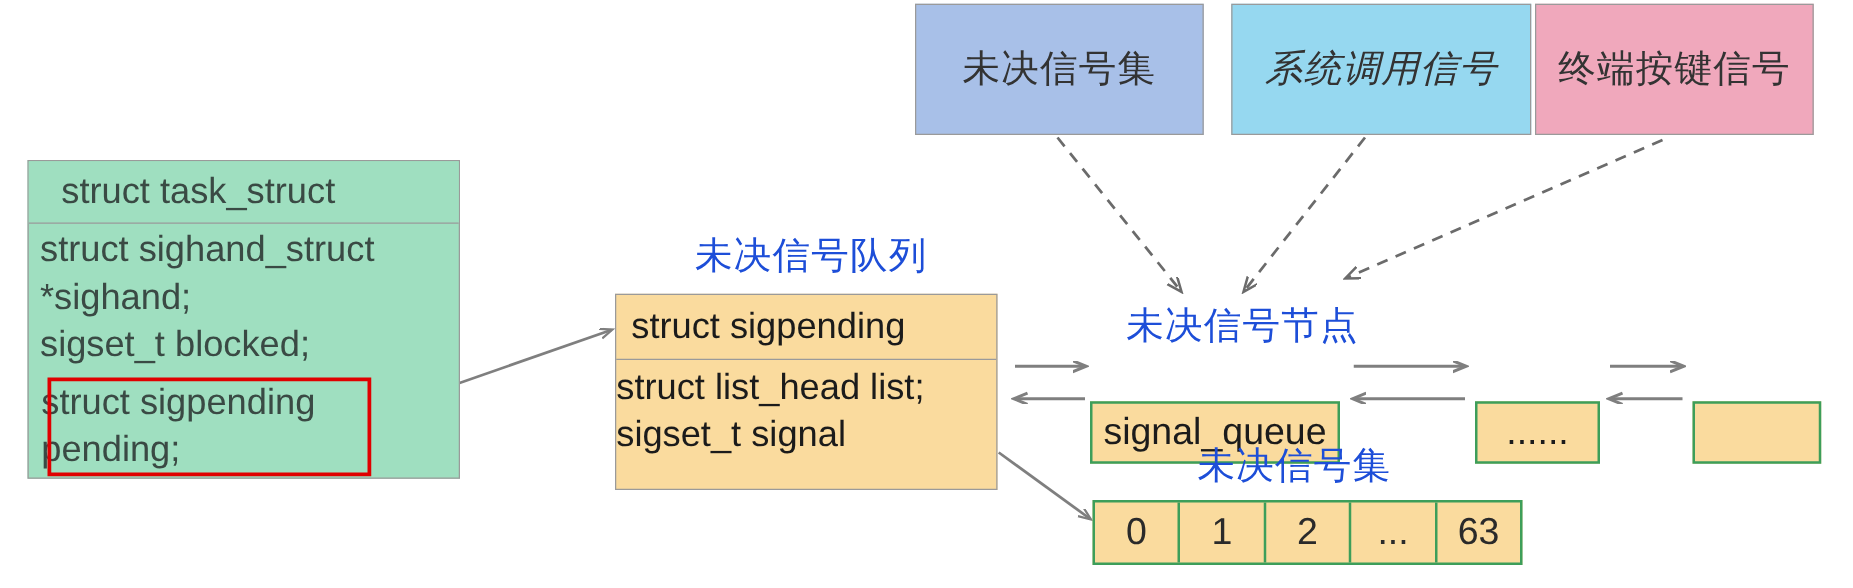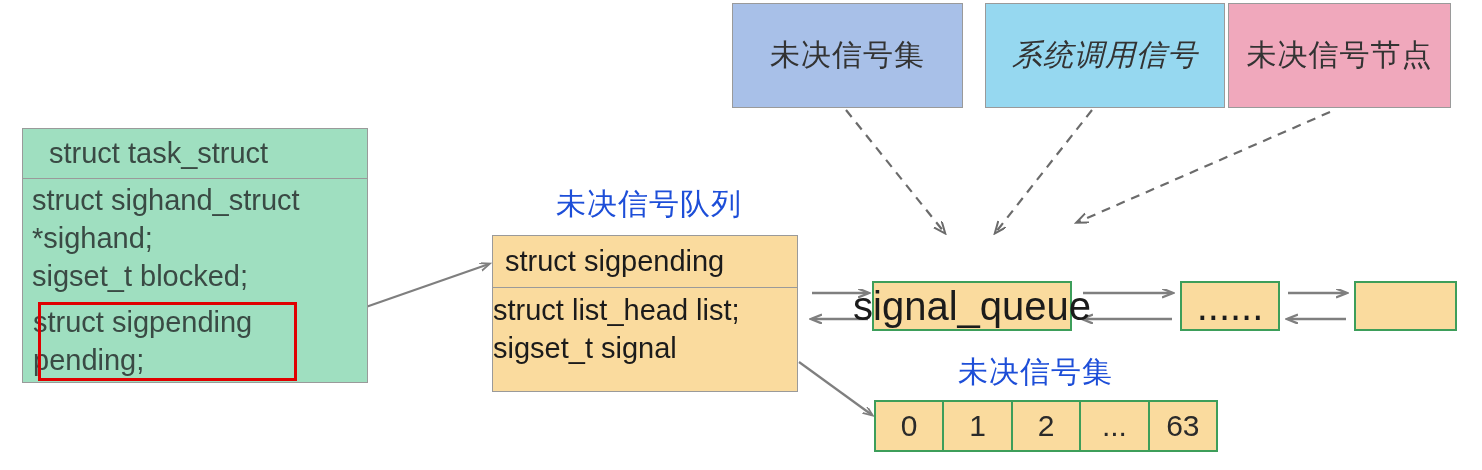--- a/index.html
+++ b/index.html
@@ -91,22 +91,23 @@
   }
 
   
   .nodebox {
     box-sizing: border-box;
     border: 2px solid #3d9e5a;
     background: #fadb9e;
     display: flex;
     align-items: center;
     justify-content: center;
-    font-size: 40px;
+    font-size: 30px;
     color: #1b1b1b;
+    margin-top: 40px;
   }
 
   
   .setrow {
     box-sizing: border-box;
     display: flex;
     border: 2px solid #3d9e5a;
     background: #fadb9e;
   }
   .setcell {
@@ -188,41 +189,42 @@
     <g>
       <path d="M1288,293 L1346,293" fill="none" stroke="#7f7f7f" stroke-width="2.4" marker-end="url(#listArrow)"></path>
       <path d="M1346,319 L1288,319" fill="none" stroke="#7f7f7f" stroke-width="2.4" marker-end="url(#listArrow)"></path>
     </g>
   </svg>
 
   <div class="abs srcbox blue" style="left:732px; top:3px; width:231px; height:105px;">未决信号集</div>
 
   <div class="abs srcbox cyan" style="left:985px; top:3px; width:240px; height:105px;font-style:italic;">系统调用信号</div>
 
-  <div class="abs srcbox pink" style="left:1228px; top:3px; width:223px; height:105px;">未决信号节点</div>
+  <div class="abs srcbox pink" style="left:1228px; top:3px; width:223px; height:105px;">终端按键信号</div>
 
   <div class="abs greenbox" style="left:22px; top:128px; width:346px; height:255px;">
     <div class="green-header" style="height:50px;">struct task_struct</div>
     <div class="green-body" style="height:203px;">struct sighand_struct
 *sighand;
 sigset_t blocked;</div>
   </div>
 
   <div class="abs green-body" style="left:24px; top:303px; width:340px; height:78px; padding-top:0; background:transparent;">struct sigpending
 pending;</div>
   <div class="abs redhl" style="left:38px; top:302px; width:259px; height:79px;"></div>
 
   <div class="abs cnlabel" style="left:556px; top:184px;">未决信号队列</div>
 
   <div class="abs orangebox" style="left:492px; top:235px; width:306px; height:157px;">
     <div class="or-header" style="height:52px;">struct sigpending</div>
     <div class="or-body" style="height:105px;">struct list_head list;
 sigset_t signal</div>
   </div>
 
+  <div class="abs cnlabel" style="left:901px; top:240px;">未决信号节点</div>
 
   <div class="abs nodebox" style="left:872px; top:281px; width:200px; height:50px;">signal_queue</div>
 
   <div class="abs nodebox" style="left:1180px; top:281px; width:100px; height:50px;">......</div>
 
   <div class="abs nodebox" style="left:1354px; top:281px; width:103px; height:50px;"></div>
 
   <div class="abs cnlabel" style="left:958px; top:352px;">未决信号集</div>
 
   <div class="abs setrow" style="left:874px; top:400px; width:344px; height:52px;">

